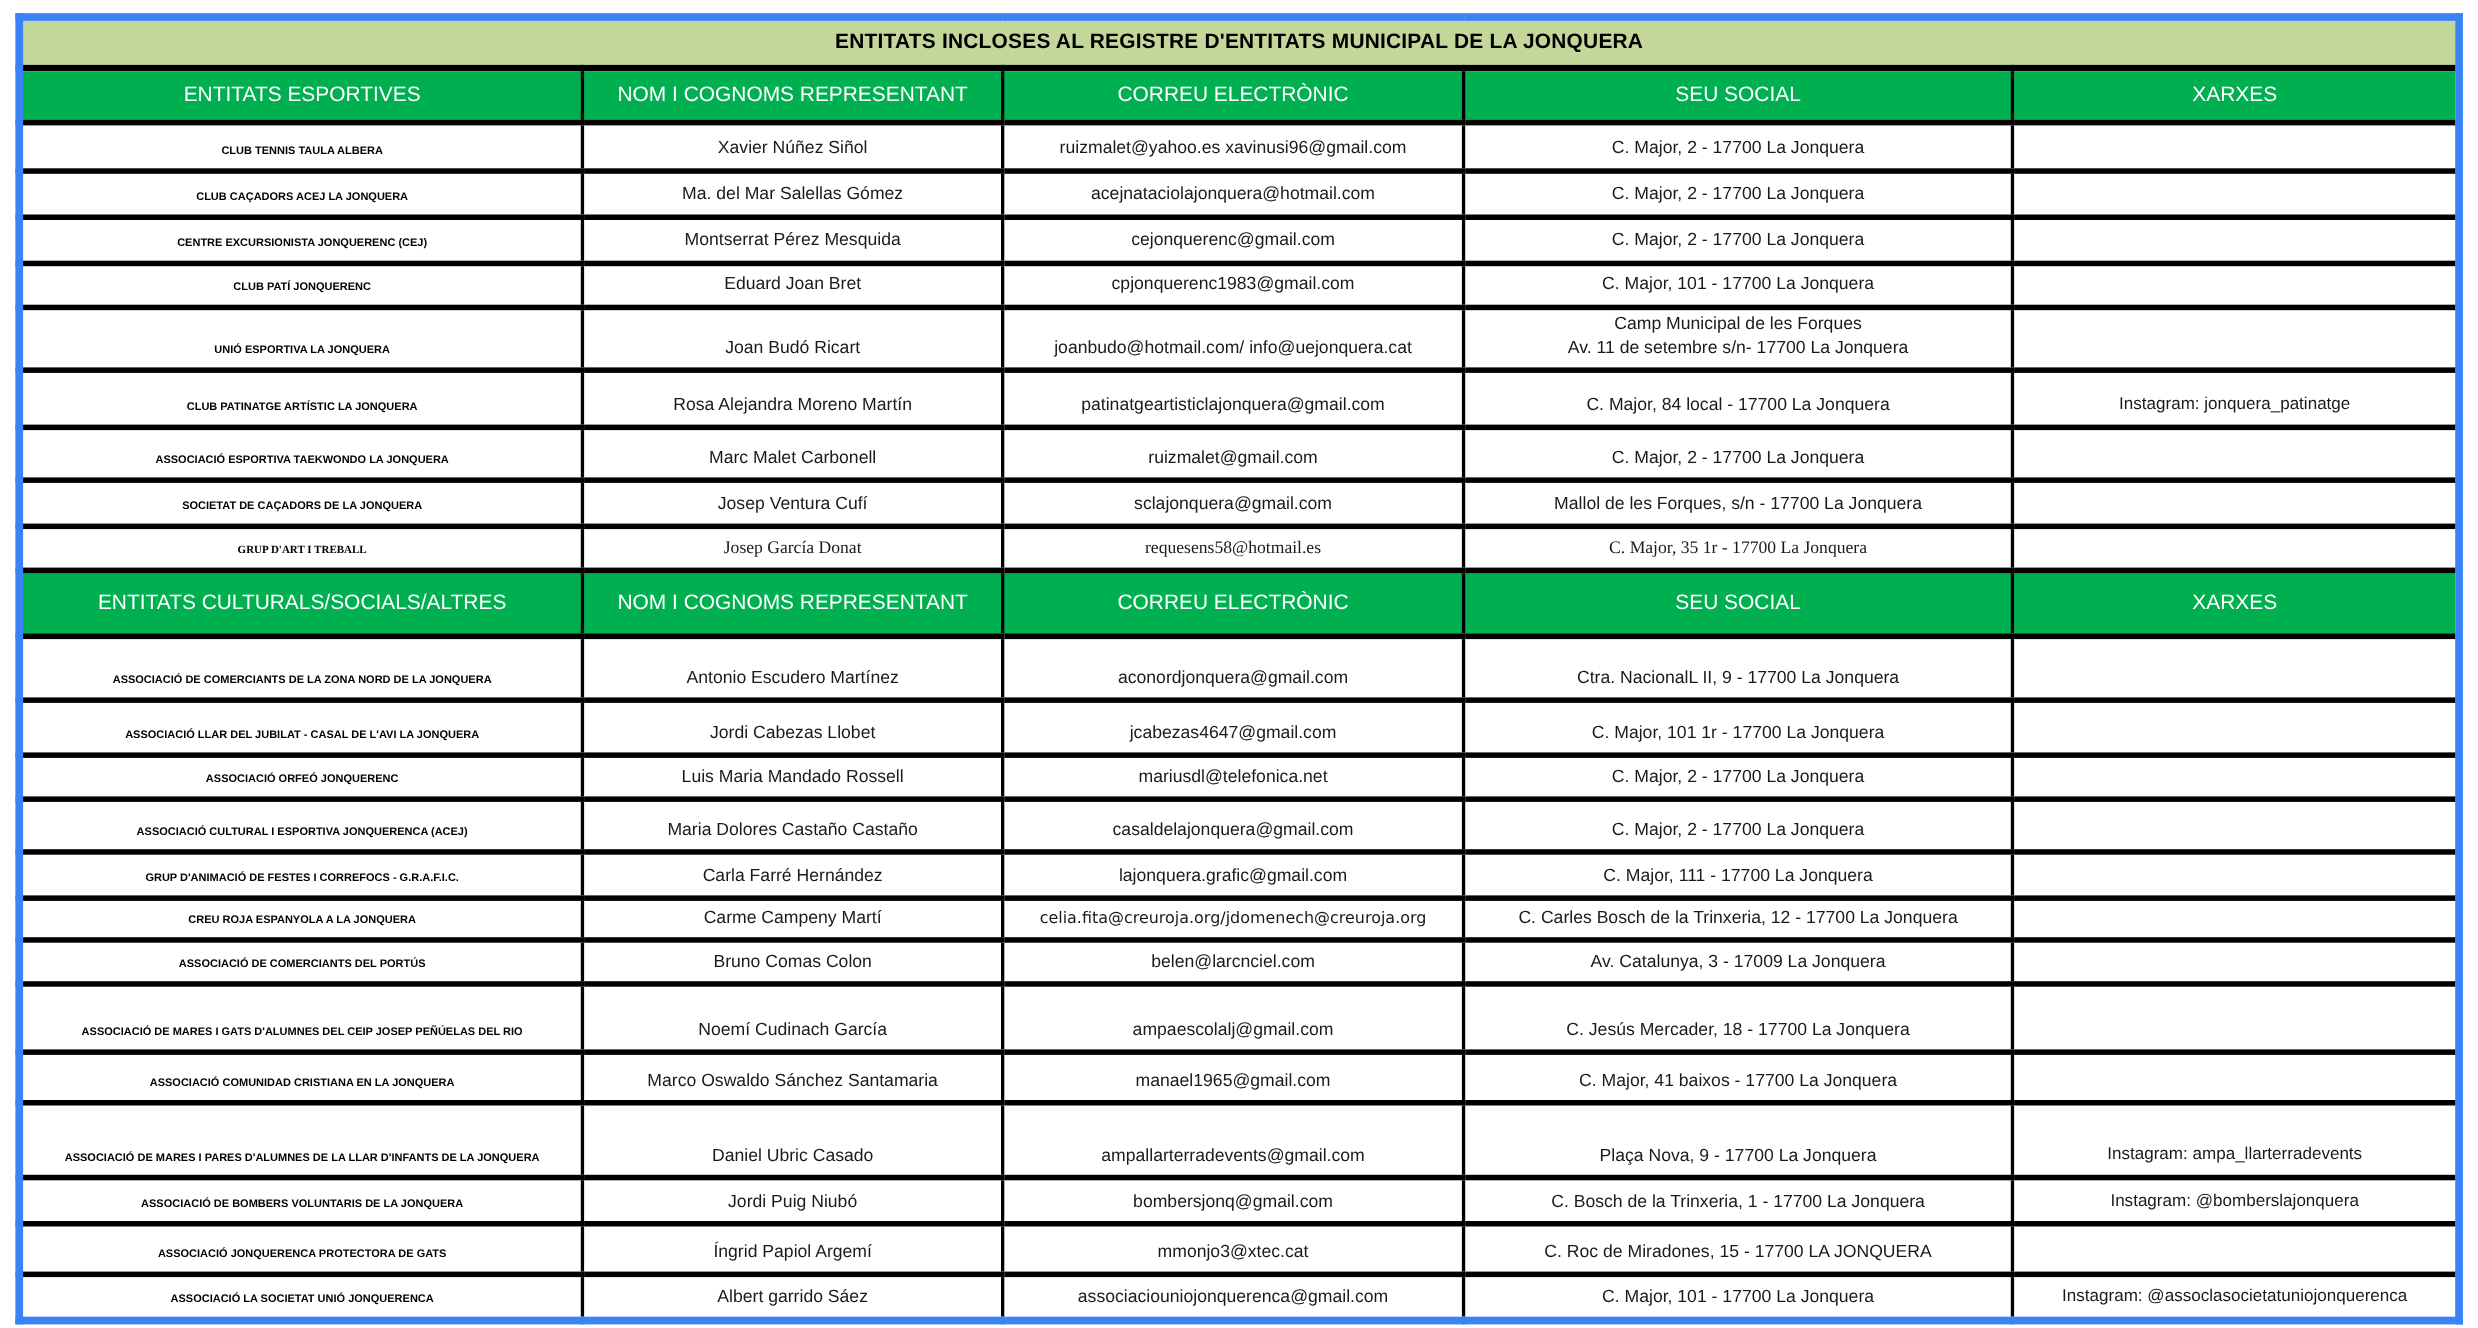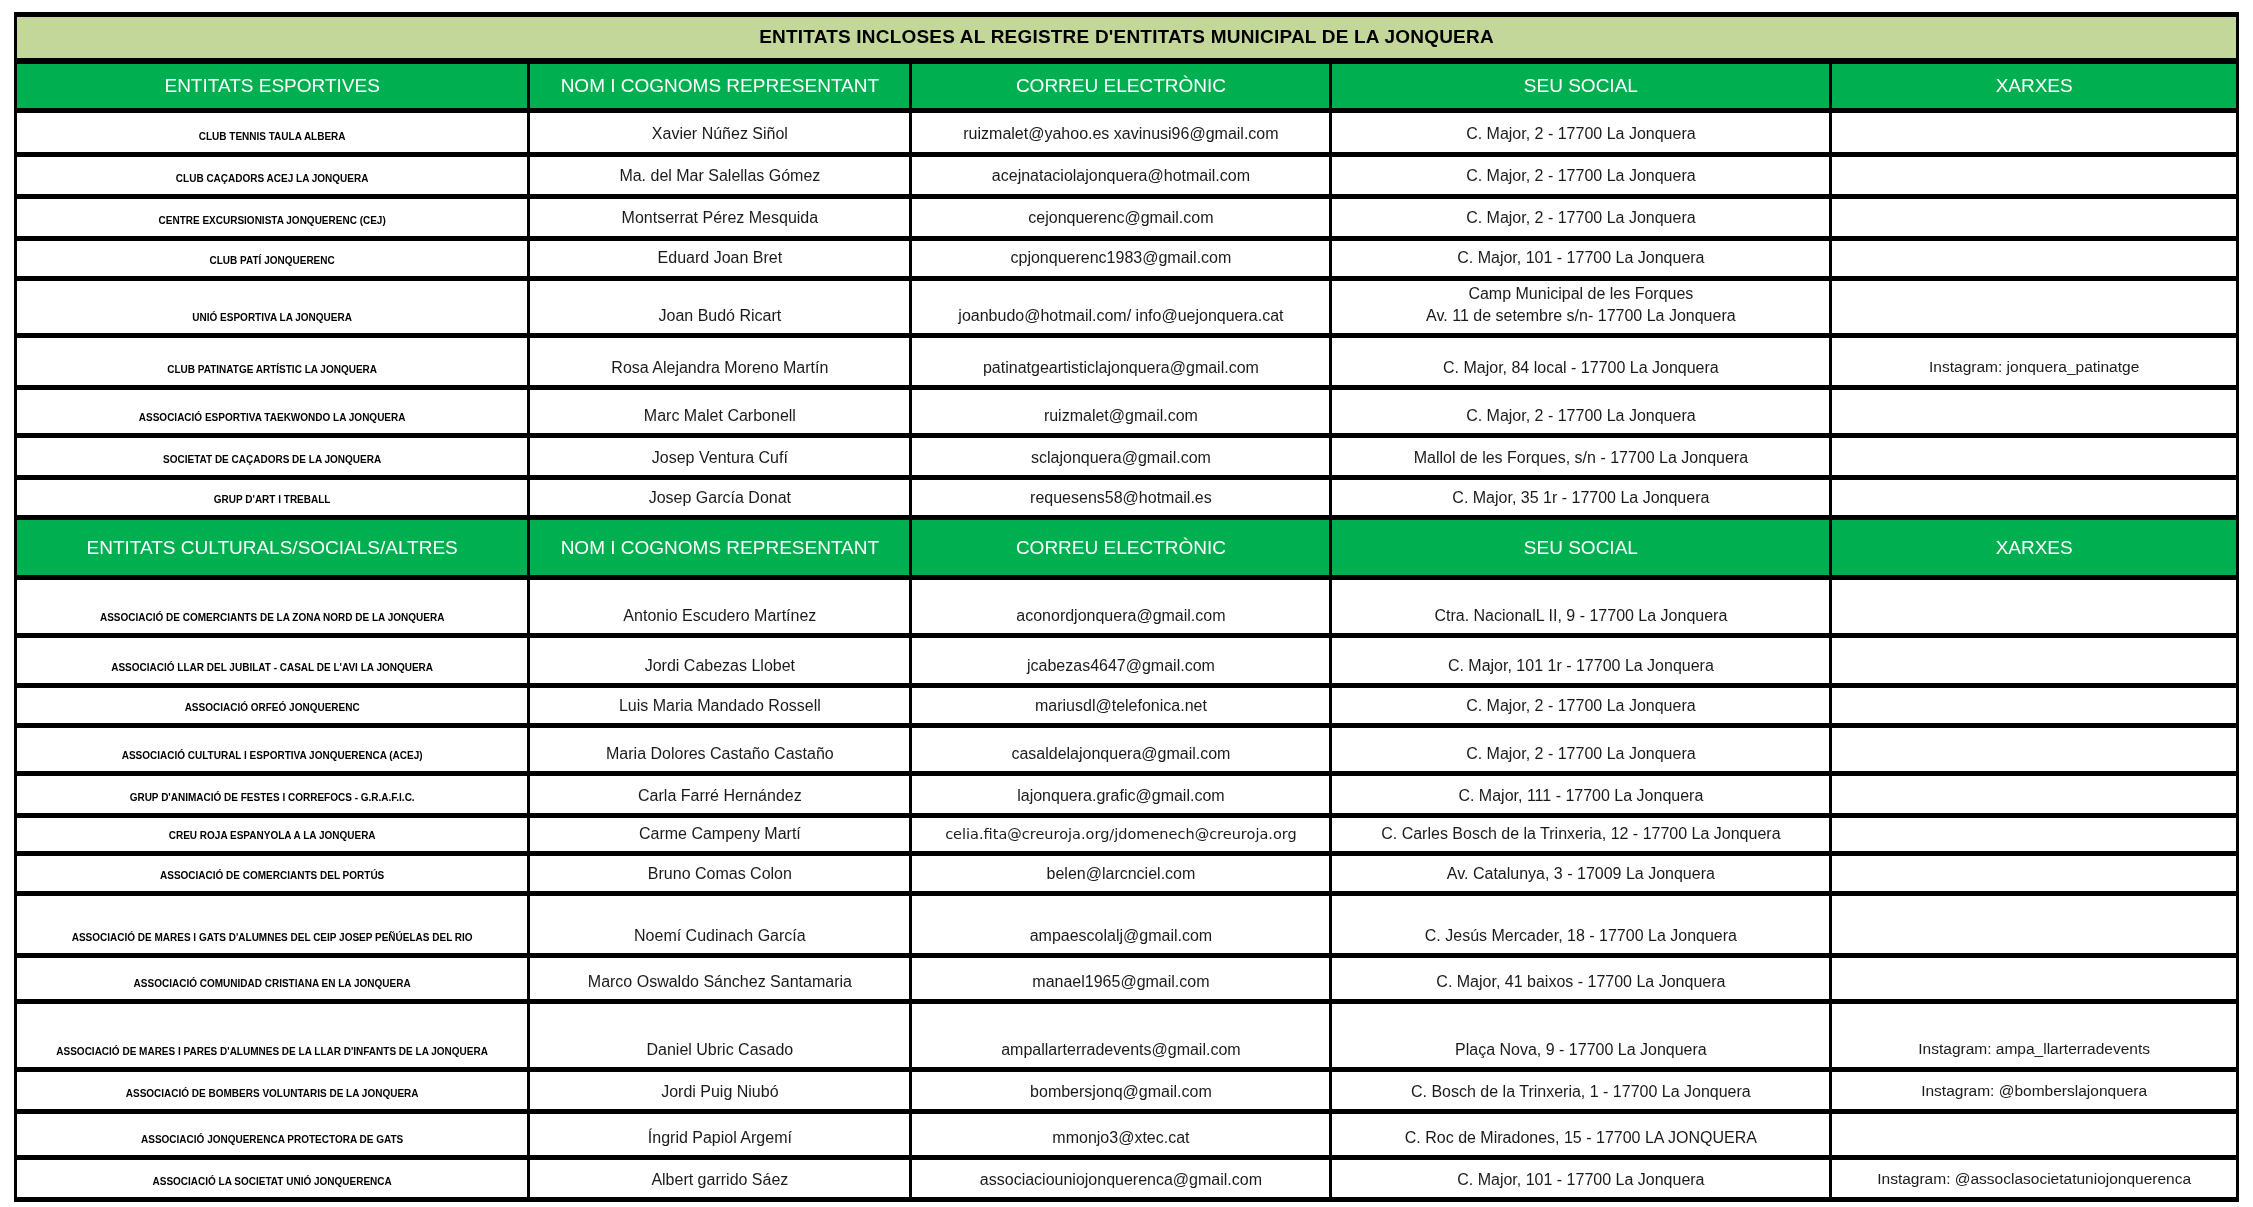--- a/index.html
+++ b/index.html
@@ -11,21 +11,21 @@
     height: 1207px;
     box-sizing: border-box;
     padding: 12px 14px;
     font-family: "Liberation Sans", "DejaVu Sans", sans-serif;
     color: #111111;
   }
   table.registry {
     width: 2225px;
     table-layout: fixed;
     border-collapse: collapse;
-    border: 3px solid #3b82f6;
+    border: 7px solid #3b82f6;
     background: #ffffff;
   }
   col.c1 { width: 23.1%; }
   col.c2 { width: 17.2%; }
   col.c3 { width: 18.9%; }
   col.c4 { width: 22.5%; }
   col.c5 { width: 18.3%; }
 
   td, th {
     border: 3px solid #000000;
@@ -151,21 +151,21 @@
     <td class="addr">C. Major, 2 - 17700 La Jonquera</td>
     <td class="xarxes"></td>
   </tr>
   <tr class="data" style="height:42px;">
     <td class="entity">SOCIETAT DE CAÇADORS DE LA JONQUERA</td>
     <td>Josep Ventura Cufí</td>
     <td>sclajonquera@gmail.com</td>
     <td class="addr">Mallol de les Forques, s/n - 17700 La Jonquera</td>
     <td class="xarxes"></td>
   </tr>
-  <tr class="data" style="height:40px;">
+  <tr class="data" style="height:40px;font-family:Liberation Serif, serif;">
     <td class="entity">GRUP D'ART I TREBALL</td>
     <td>Josep García Donat</td>
     <td>requesens58@hotmail.es</td>
     <td class="addr">C. Major, 35 1r - 17700 La Jonquera</td>
     <td class="xarxes"></td>
   </tr>
 
   <tr class="head-row" style="height:60px;">
     <th>ENTITATS CULTURALS/SOCIALS/ALTRES</th>
     <th>NOM I COGNOMS REPRESENTANT</th>

